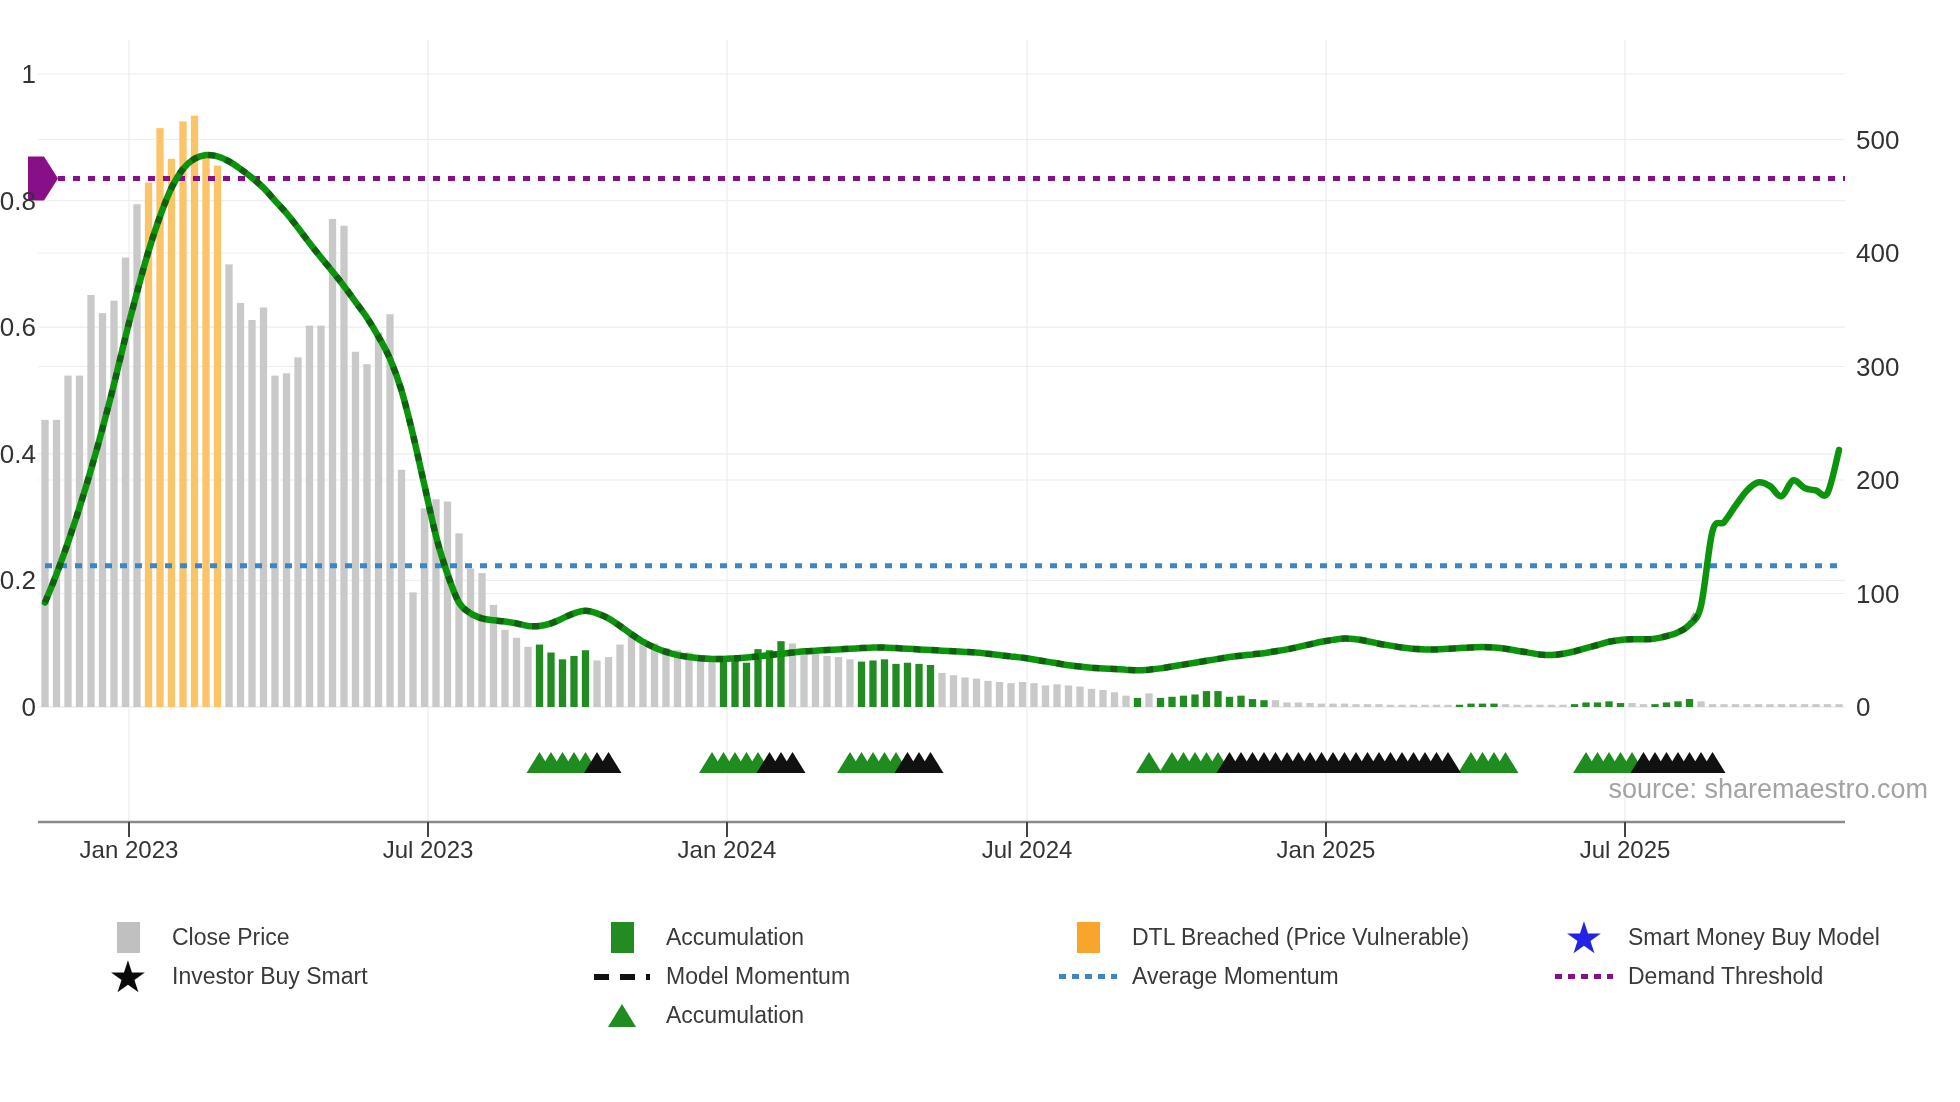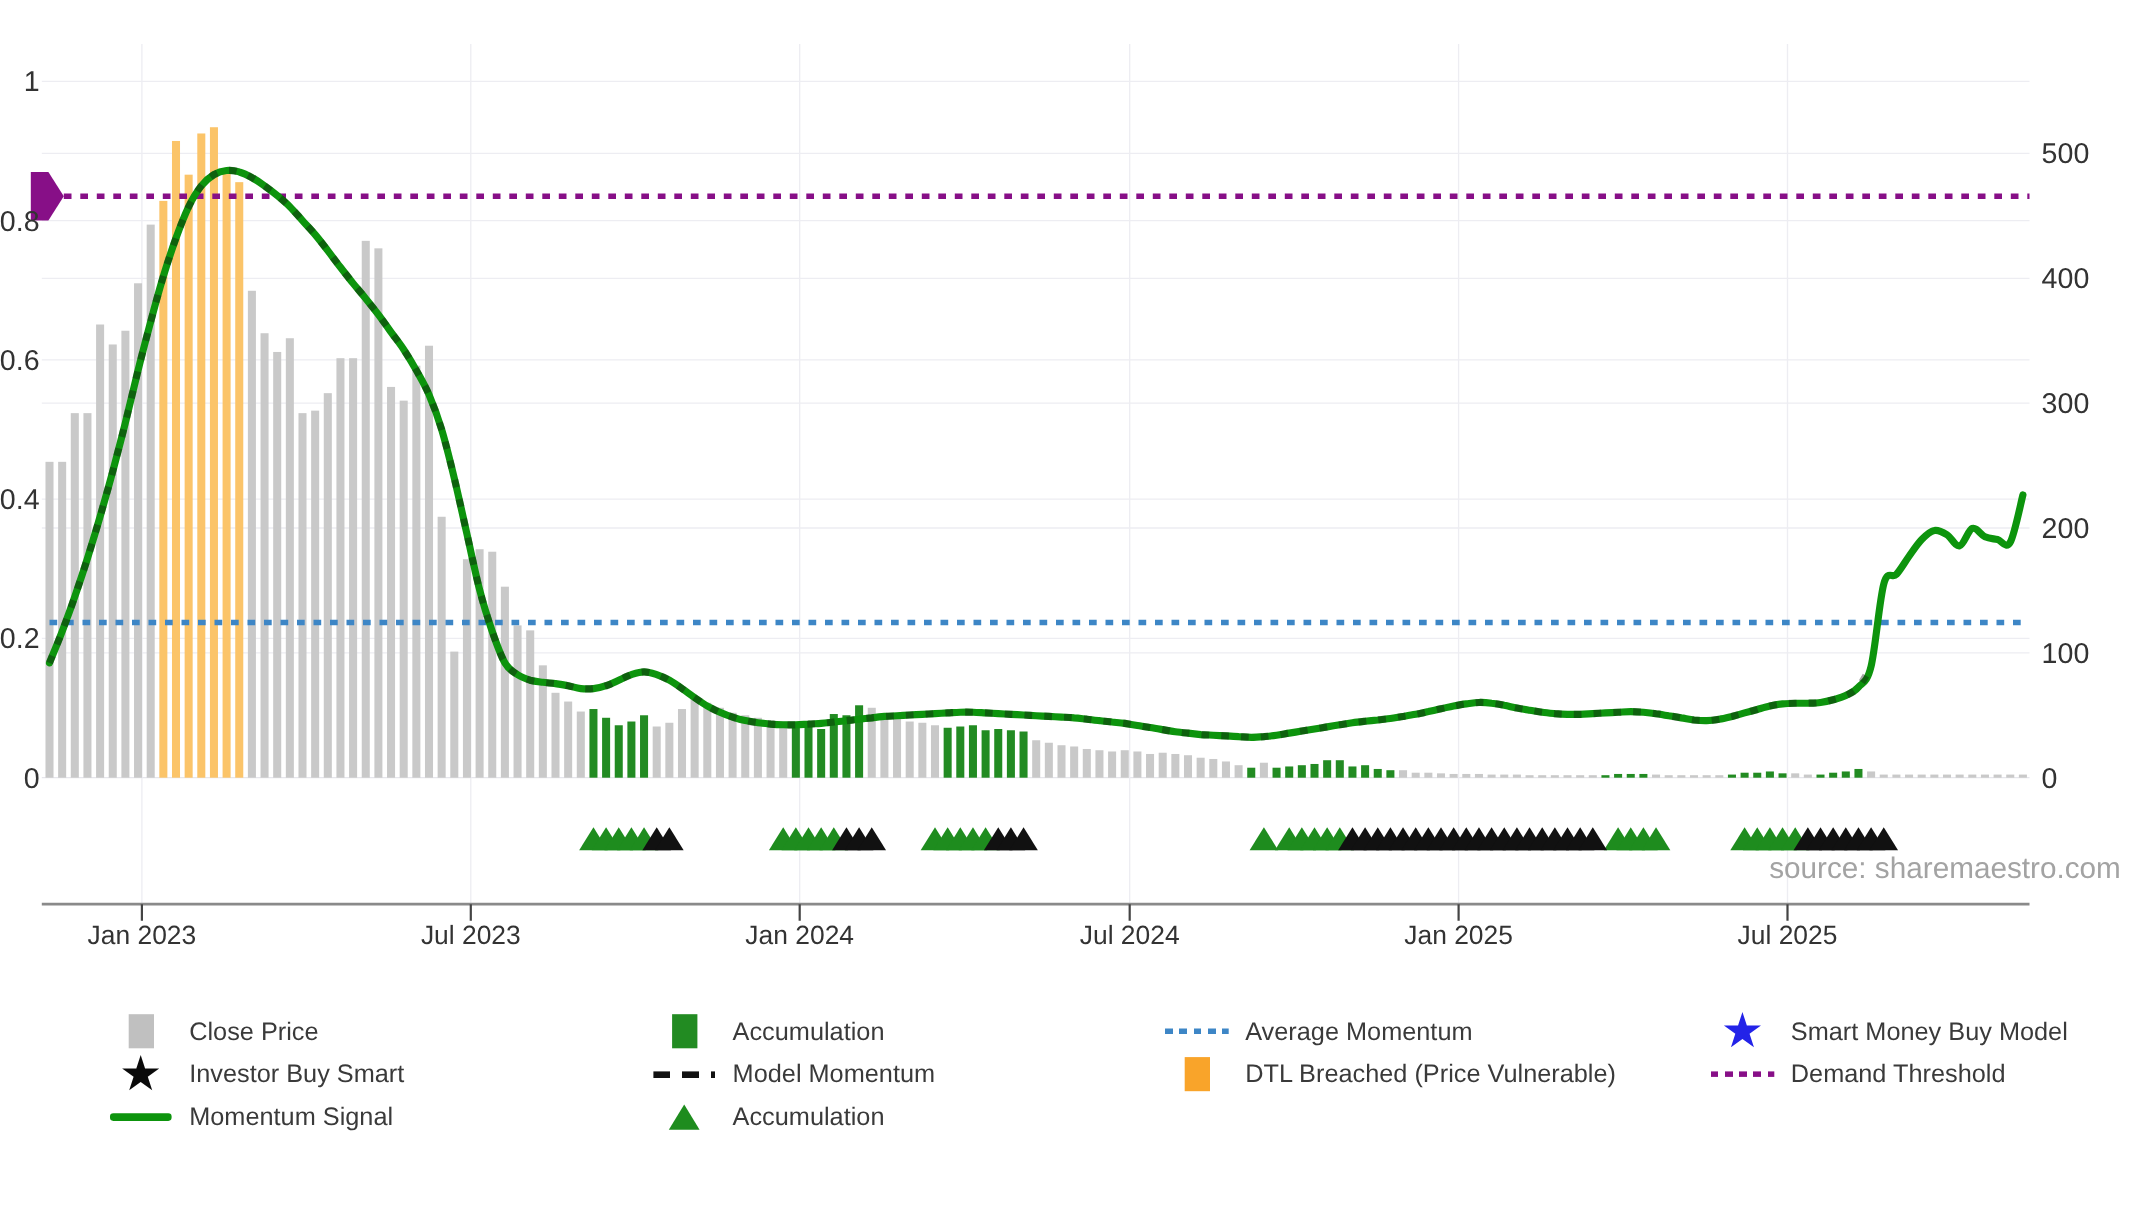--- a/index.html
+++ b/index.html
@@ -322,26 +322,20 @@
     <div class="lg-item">
       <span class="lg-icon">
           <span class="sw-square" style="background:#c0c0c0;"></span>
         </span>
       <span class="lg-label">Close Price</span>
     </div>
     <div class="lg-item">
       <span class="lg-icon sw-star" style="color:#0a0a0a;">★</span>
       <span class="lg-label">Investor Buy Smart</span>
     </div>
-    <div class="lg-item">
-      <span class="lg-icon">
-          <span class="sw-line"></span>
-        </span>
-      <span class="lg-label">Momentum Signal</span>
-    </div>
   </div>
 
   <div class="lg-col" style="left:590px;justify-content:space-between;">
     <div class="lg-item">
       <span class="lg-icon">
           <span class="sw-square" style="background:#228B22;"></span>
         </span>
       <span class="lg-label">Accumulation</span>
     </div>
     <div class="lg-item">
@@ -354,29 +348,29 @@
       <span class="lg-icon">
           <span class="sw-tri"></span>
         </span>
       <span class="lg-label">Accumulation</span>
     </div>
   </div>
 
   <div class="lg-col" style="left:1056px;">
     <div class="lg-item">
       <span class="lg-icon">
+          <span class="sw-square" style="background:#f9a42a;"></span>
+        </span>
+      <span class="lg-label">DTL Breached (Price Vulnerable)</span>
+    </div>
+    <div class="lg-item">
+      <span class="lg-icon">
           <span class="sw-dots dots-blue"></span>
         </span>
       <span class="lg-label">Average Momentum</span>
-    </div>
-    <div class="lg-item">
-      <span class="lg-icon">
-          <span class="sw-square" style="background:#f9a42a;"></span>
-        </span>
-      <span class="lg-label">DTL Breached (Price Vulnerable)</span>
     </div>
   </div>
 
   <div class="lg-col" style="left:1552px;">
     <div class="lg-item">
       <span class="lg-icon sw-star" style="color:#2323e8;">★</span>
       <span class="lg-label">Smart Money Buy Model</span>
     </div>
     <div class="lg-item">
       <span class="lg-icon">

